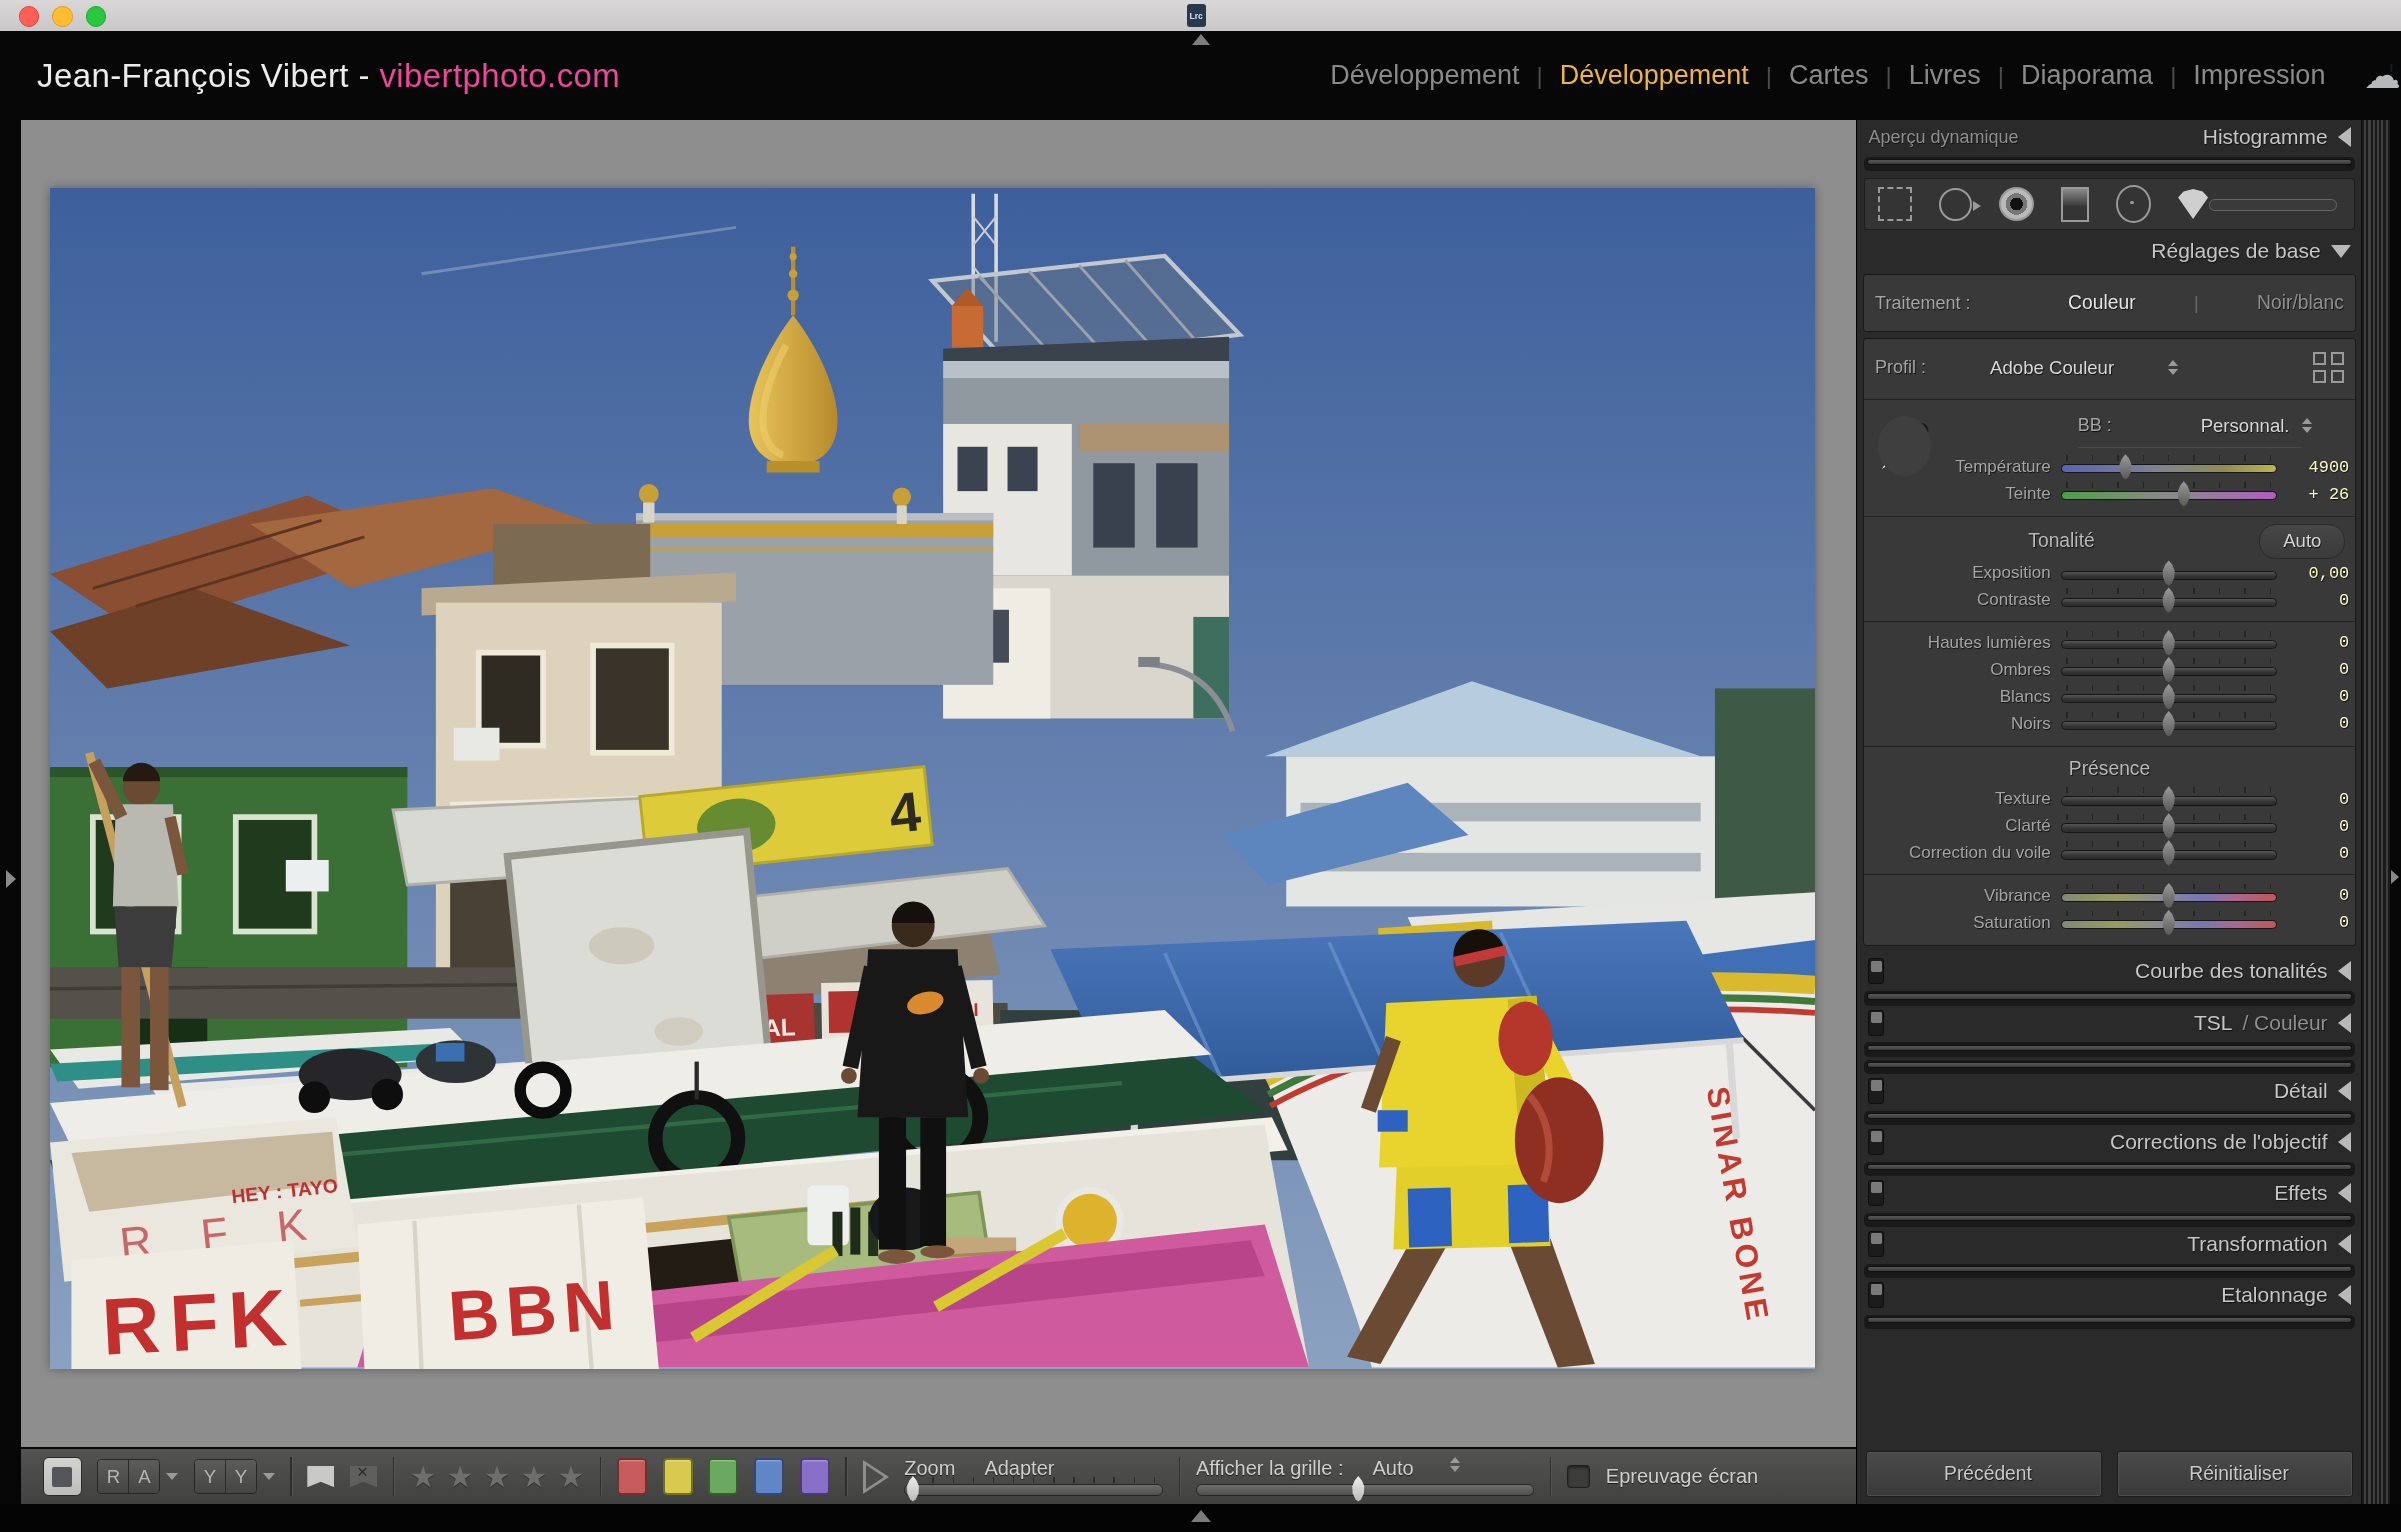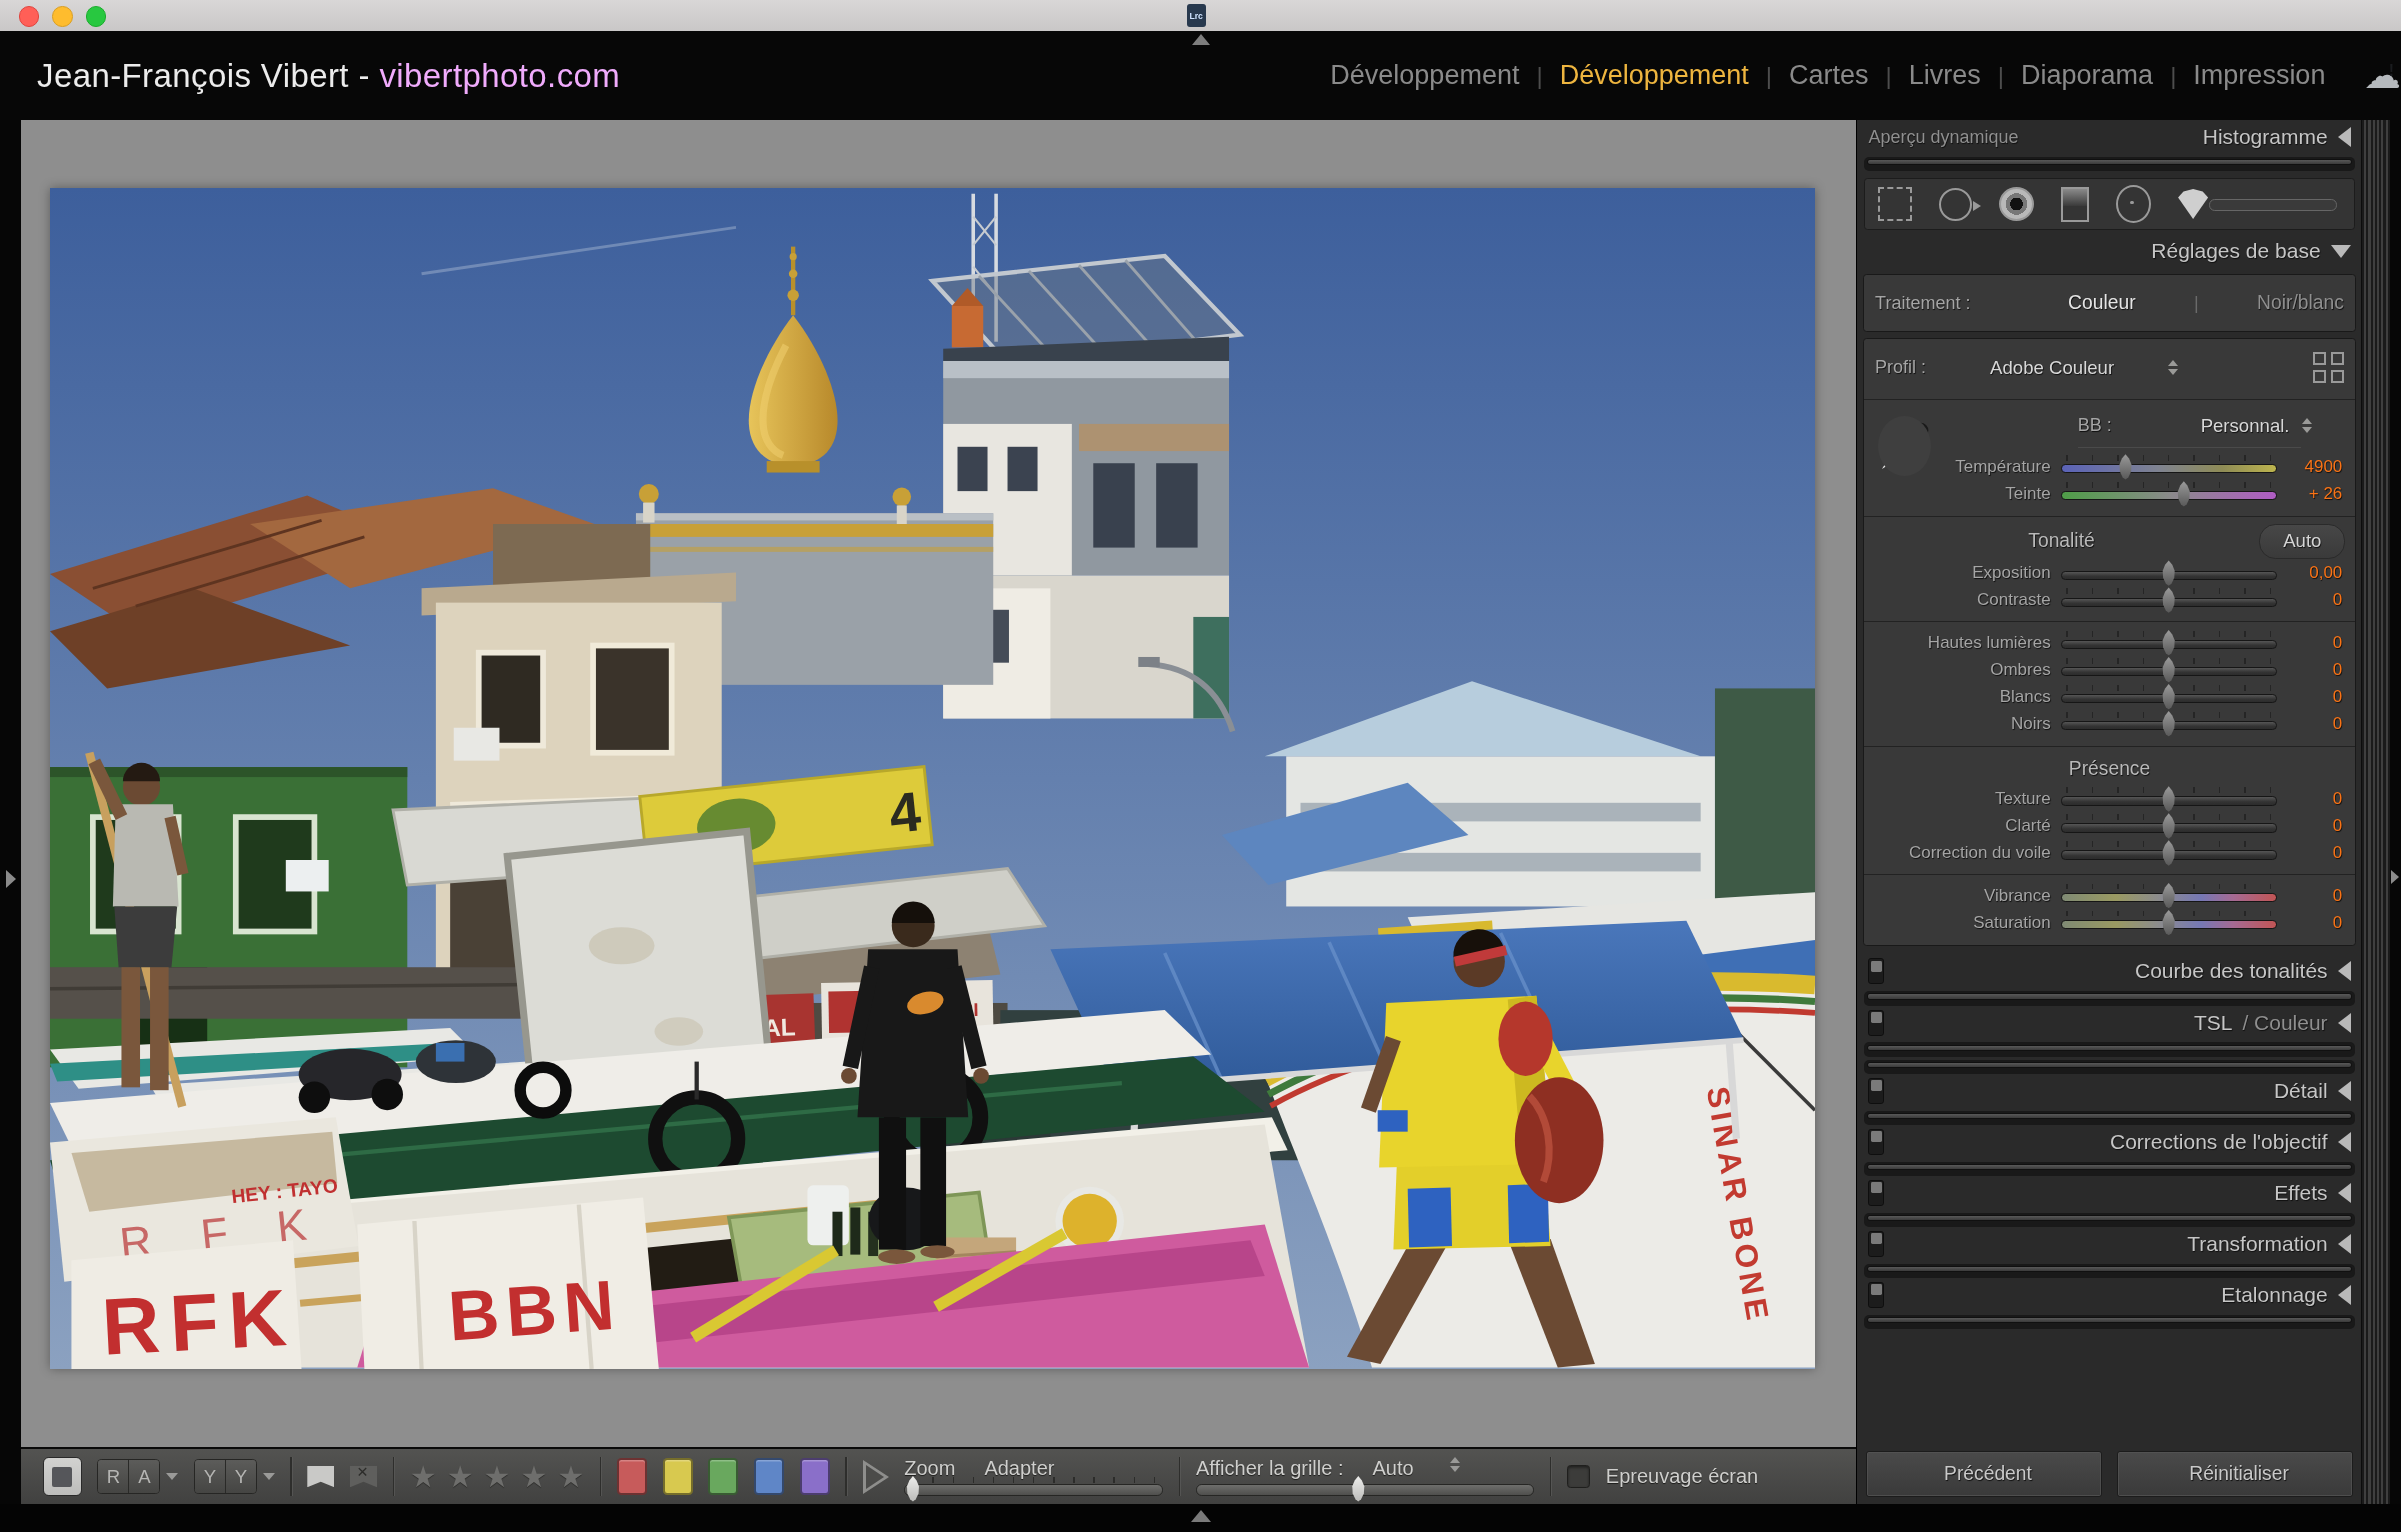--- a/index.html
+++ b/index.html
@@ -15,21 +15,21 @@
   .l-yel{background:#febc2e;border:0.7px solid #d89e24;}
   .l-grn{background:#28c840;border:0.7px solid #1aad2b;}
   .doc-ico{width:18.6px;height:23px;background:#28394e;border-radius:2.9px;margin-right:8.6px;
     display:grid;place-items:center;color:#cfe3ff;font-size:8.6px;font-weight:bold;}
   #win-title{color:#3a3a3a;font-size:19.3px;}
   
   #modulebar{position:absolute;left:0;top:31px;width:2401px;height:89px;background:#070707;
     display:flex;align-items:center;}
   #identity{margin-left:37px;font-size:33px;letter-spacing:0.4px;}
   #identity .id-name{color:#ececec;}
-  #identity .id-site{color:#f0abfc;text-align:center;}
+  #identity .id-site{color:#ec4899;text-align:center;}
   #modules{margin-left:auto;display:flex;align-items:center;padding-right:18.6px;}
   .module{font-size:27px;color:#8a8a8a;cursor:pointer;}
   .module.active{color:#eeb53f;}
   .mod-sep{color:#4d4d4d;font-size:24px;margin:0 17px;}
   .cloud{position:relative;font-size:37px;color:#b5b9bd;margin-left:20px;line-height:0;}
   .cloud b{position:absolute;right:7.1px;bottom:4.3px;font-size:15.7px;color:#1a1c1f;}
   #top-arrow{position:absolute;left:1192px;top:34px;width:0;height:0;
     border-left:9.3px solid transparent;border-right:9.3px solid transparent;border-bottom:11.4px solid #7e7e7e;}
   
   #left-edge{position:absolute;left:0;top:120px;width:21.4px;height:1412px;background:#060606;}
@@ -128,21 +128,21 @@
   .g-plain{background:linear-gradient(#565656,#333 60%,#2c2c2c);}
   .g-temp{background:linear-gradient(90deg,#5b63b8,#7f8391 45%,#8f8c56 75%,#bdb44e);}
   .g-tint{background:linear-gradient(90deg,#4f9e48,#8a8a8a 50%,#b05cc4);}
   .g-rainbow{background:linear-gradient(90deg,#7f8a74,#9a9a62 25%,#8c8c8c 45%,#7678b4 65%,#a56a93 80%,#c25555);}
   .sticks{position:absolute;left:5.7px;right:5.7px;top:1.4px;display:flex;justify-content:space-between;}
   .sticks i{width:1.4px;height:5.7px;background:#252525;}
   .sthumb{position:absolute;top:13.6px;width:20px;height:27px;transform:translate(-50%,-50%);
     background:linear-gradient(#9c9c9c,#565656);
     clip-path:polygon(50% 2%,68% 18%,80% 40%,78% 66%,64% 88%,50% 96%,36% 88%,22% 66%,20% 40%,32% 18%);
     filter:drop-shadow(0 0 1.4px #000);}
-  .sval{flex:1;text-align:right;padding-right:13px;font-size:17px;color:#f97316;text-shadow:0.7px 0.7px 0.7px #111;}
+  .sval{flex:1;text-align:right;padding-right:6px;font-size:17px;color:#fef9c3;text-shadow:0.7px 0.7px 0.7px #111;font-family:Liberation Mono, monospace;}
   .auto-btn{width:84px;height:33px;border-radius:16.4px;margin-right:10px;
     background:linear-gradient(#474747,#3a3a3a);border:0.7px solid #2a2a2a;color:#d5d5d5;
     font-size:18.6px;display:grid;place-items:center;text-shadow:0.7px 0.7px 0.7px #111;}
   .dropper-wrap{position:absolute;left:10px;top:11.4px;width:61px;height:69px;}
   .dropper-wrap .halo{position:absolute;left:4.3px;top:4.3px;width:53px;height:60px;border-radius:50%;background:#3f3f3f;}
   #bb-sec{position:relative;}
   .bb-head{display:flex;align-items:center;height:40px;padding-left:214px;}
   .bb-line{height:0.7px;background:#4a4a4a;margin:1.4px 54px 5.7px 214px;}
   .panel-row{height:34px;display:flex;align-items:center;padding:0 11.4px;}
   .switch{width:15.7px;height:26px;border-radius:2.9px;background:#1c1c1c;border:0.7px solid #0e0e0e;

